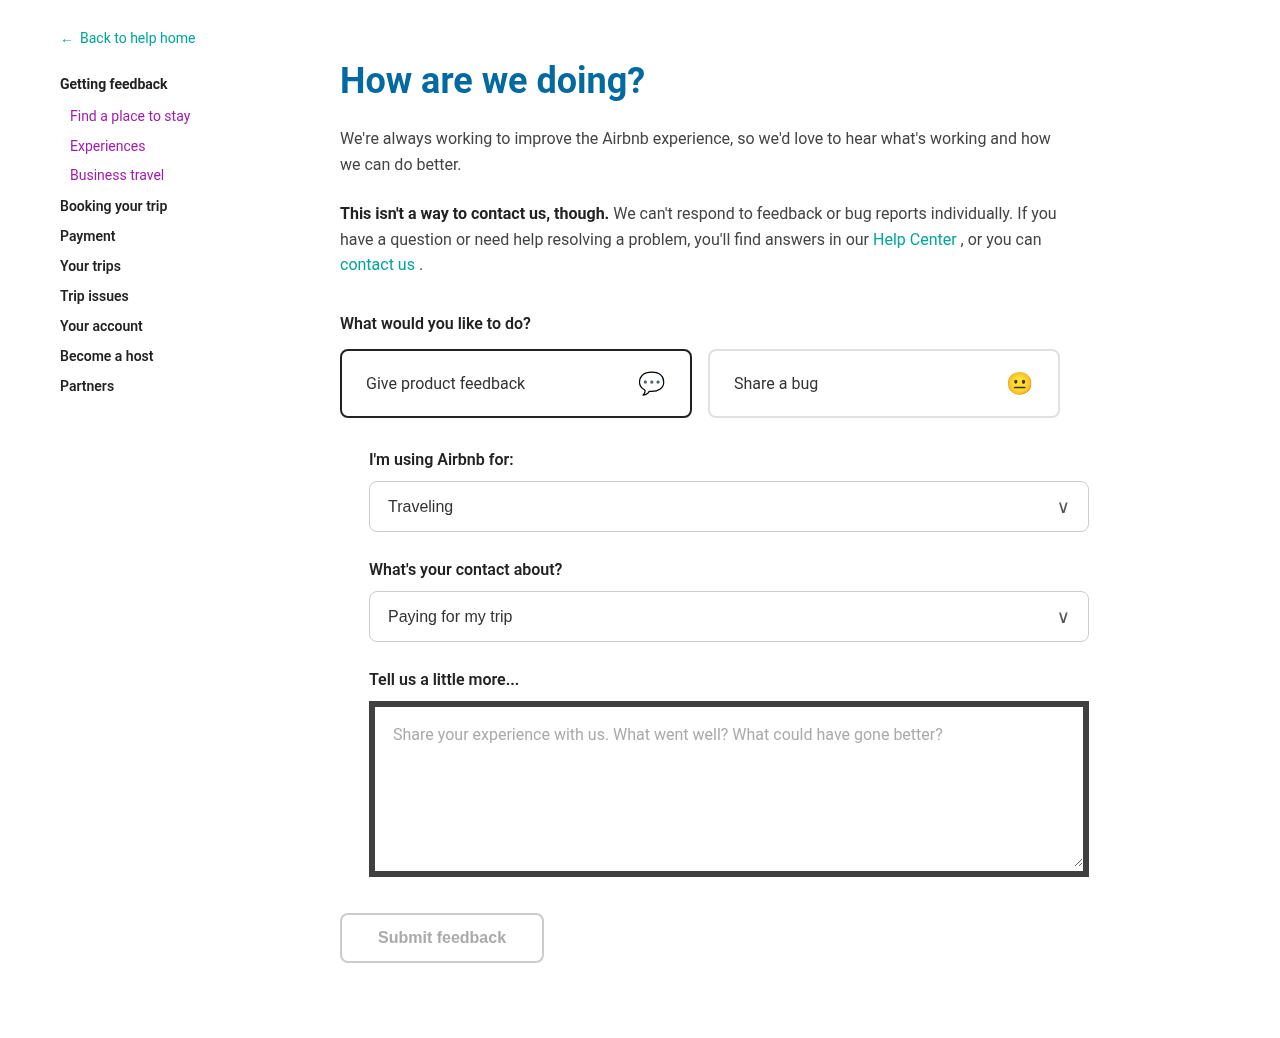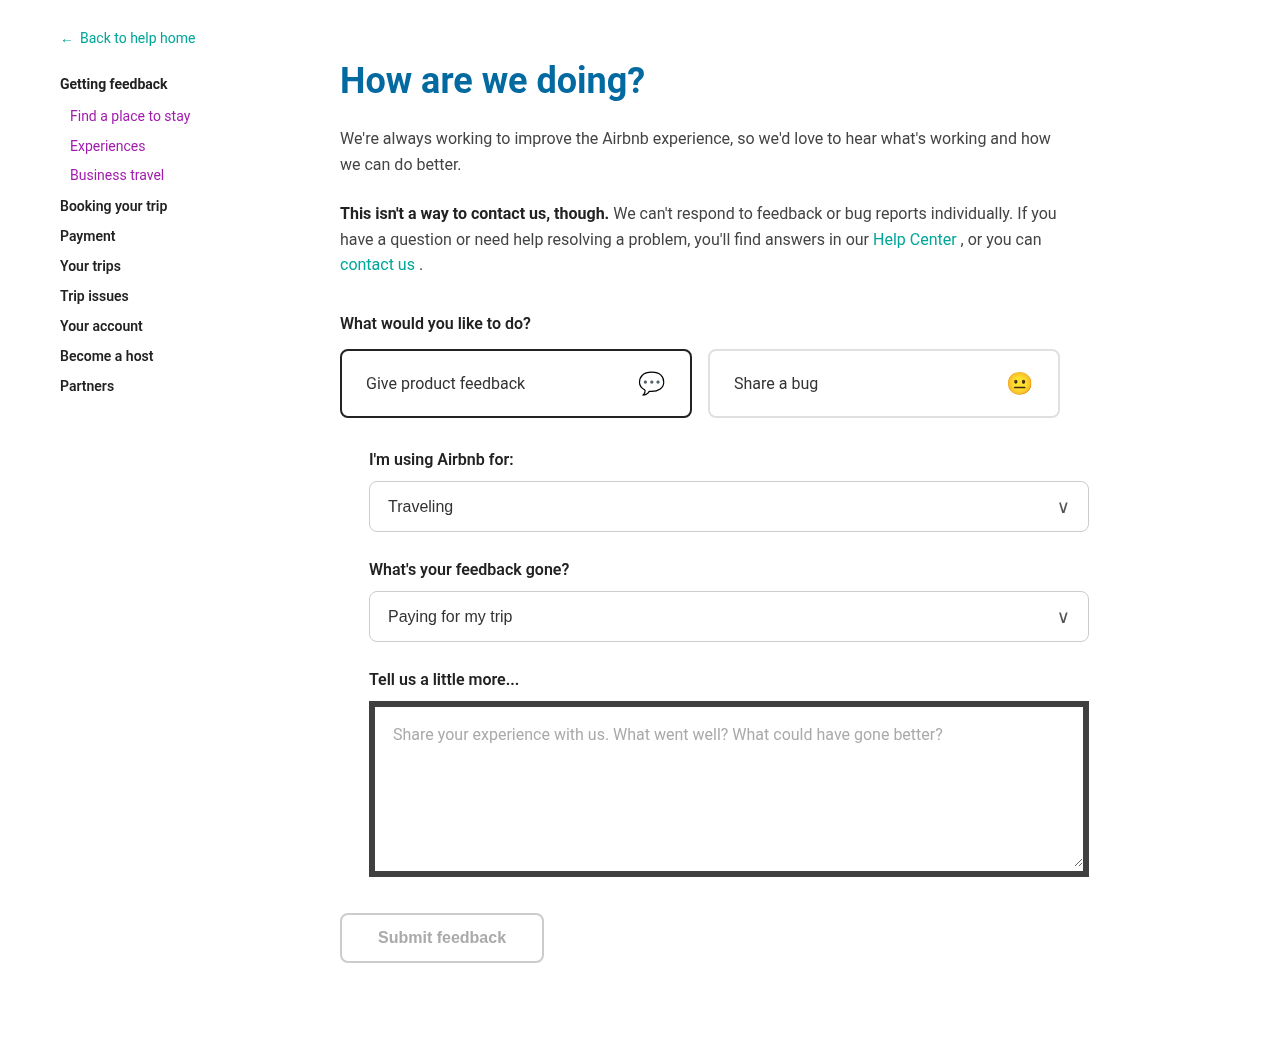--- a/index.html
+++ b/index.html
@@ -233,21 +233,21 @@
         <select>
           <option>Traveling</option>
           <option>Hosting</option>
           <option>Both</option>
         </select>
         <span class="select-chevron">∨</span>
       </div>
     </div>
 
     <div class="form-section">
-      <div class="form-label">What's your feedback gone?</div>
+      <div class="form-label">What's your contact about?</div>
       <div class="select-wrapper">
         <select>
           <option>Paying for my trip</option>
           <option>Booking</option>
           <option>Account</option>
           <option>Other</option>
         </select>
         <span class="select-chevron">∨</span>
       </div>
     </div>

